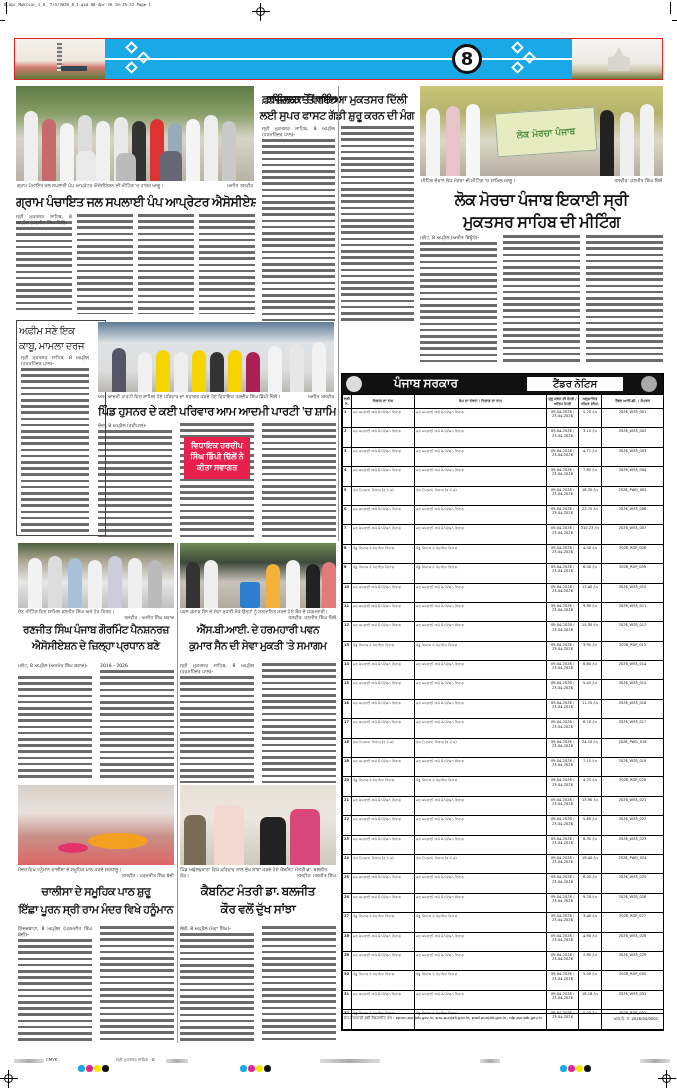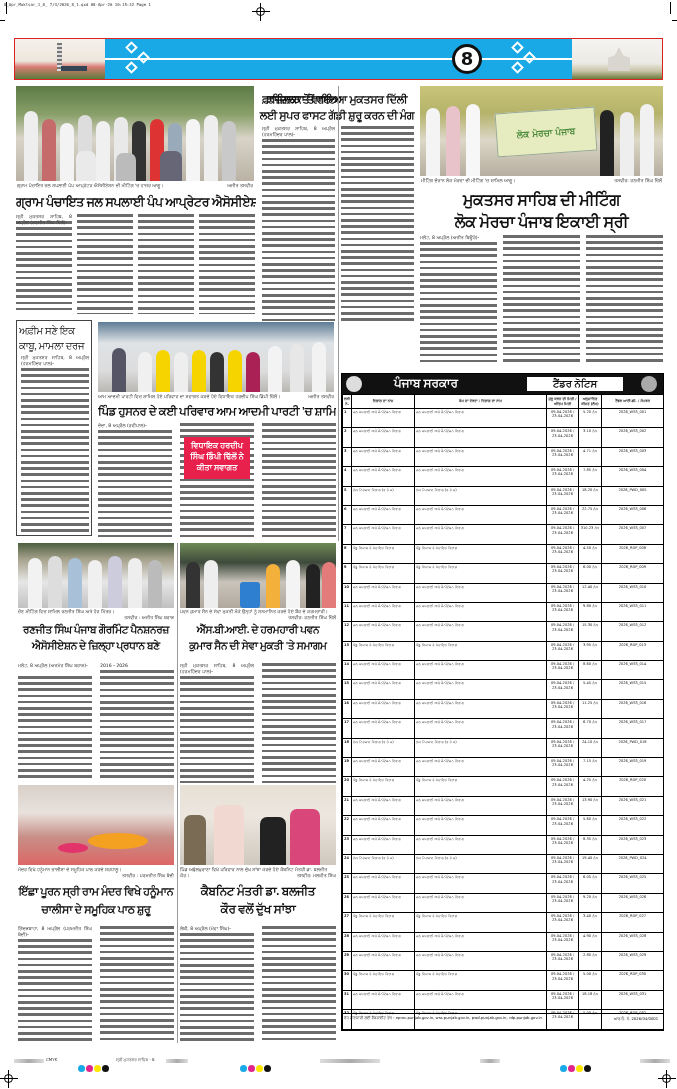--- a/index.html
+++ b/index.html
@@ -169,34 +169,34 @@
   <div class="ppl" style="left:220px;height:72px;background:#f1f1f1;"></div>
   <div style="position:absolute;left:76px;top:24px;width:100px;height:44px;background:#e7ecc0;border:1px solid #9a9;color:#4a8a3a;font-size:9px;font-weight:bold;text-align:center;line-height:44px;transform:rotate(-4deg);white-space:nowrap;overflow:hidden;">
     <span>ਲੋਕ ਮੋਰਚਾ ਪੰਜਾਬ</span>
   </div>
 </div>
 <div class="caption" style="left:421px;top:178px;width:241px;">
   <span>ਮੀਟਿੰਗ ਦੌਰਾਨ ਲੋਕ ਮੋਰਚਾ ਦੀ ਮੀਟਿੰਗ 'ਚ ਸ਼ਾਮਿਲ ਆਗੂ।</span>
   <span class="credit">ਤਸਵੀਰ: ਰਣਜੀਤ ਸਿੰਘ ਢਿੱਲੋਂ</span>
 </div>
 <div class="headline" style="left:420px;top:189px;width:243px;font-size:16px;line-height:22px;">
+  <div>ਲੋਕ ਮੋਰਚਾ ਪੰਜਾਬ ਇਕਾਈ ਸ੍ਰੀ</div>
   <div>ਮੁਕਤਸਰ ਸਾਹਿਬ ਦੀ ਮੀਟਿੰਗ</div>
-  <div>ਲੋਕ ਮੋਰਚਾ ਪੰਜਾਬ ਇਕਾਈ ਸ੍ਰੀ</div>
 </div>
 <div class="body-text" style="left:420px;top:235px;width:243px;height:130px;">
   <div class="col" style="left:0;width:77px;"><span>ਮਲੋਟ, 8 ਅਪ੍ਰੈਲ (ਅਜੀਤ ਬਿਊਰੋ)-</span><div class="lines" style="top:7px;"></div></div>
   <div class="col" style="left:83px;width:77px;">
       <div class="lines"></div>
     </div>
   <div class="col" style="left:166px;width:77px;">
       <div class="lines"></div>
     </div>
 </div>
 
-<div class="boxed" style="left:16px;top:320px;width:76px;height:216px;">
+<div class="boxed" style="left:16px;top:320px;width:90px;height:216px;">
   <div class="headline" style="left:2px;top:2px;width:70px;font-size:10px;line-height:15px;text-align:left;font-weight:normal;">
     <div>ਅਫ਼ੀਮ ਸਣੇ ਇਕ</div>
     <div>ਕਾਬੂ, ਮਾਮਲਾ ਦਰਜ</div>
   </div>
   <div class="body-text" style="left:4px;top:34px;width:68px;height:178px;">
     <span>ਸ੍ਰੀ ਮੁਕਤਸਰ ਸਾਹਿਬ, 8 ਅਪ੍ਰੈਲ (ਹਰਮਹਿੰਦਰ ਪਾਲ)-</span>
     <div class="lines" style="top:13px;"></div>
   </div>
 </div>
 
@@ -280,22 +280,22 @@
 
 <div class="photo" style="left:18px;top:785px;width:156px;height:80px;background:linear-gradient(180deg,#d8d0c8 0%,#e9e1dc 35%,#c78f87 65%,#d66 100%);">
   <div style="position:absolute;left:70px;top:48px;width:60px;height:16px;background:#f4a020;border-radius:50%;"></div>
   <div style="position:absolute;left:40px;top:58px;width:30px;height:10px;background:#e2336b;border-radius:50%;"></div>
 </div>
 <div class="caption" style="left:18px;top:867px;width:156px;height:12px;white-space:normal;">
   <span>ਮੰਦਰ ਵਿਖੇ ਹਨੂੰਮਾਨ ਚਾਲੀਸਾ ਦੇ ਸਮੂਹਿਕ ਪਾਠ ਕਰਦੇ ਸ਼ਰਧਾਲੂ।</span>
   <span class="credit" style="bottom:0;">ਤਸਵੀਰ : ਪਰਮਜੀਤ ਸਿੰਘ ਬੋਦੀ</span>
 </div>
 <div class="headline" style="left:14px;top:882px;width:164px;font-size:11px;line-height:18px;">
+  <div>ਚਾਲੀਸਾ ਦੇ ਸਮੂਹਿਕ ਪਾਠ ਸ਼ੁਰੂ</div>
   <div>ਇੱਛਾ ਪੂਰਨ ਸ੍ਰੀ ਰਾਮ ਮੰਦਰ ਵਿਖੇ ਹਨੂੰਮਾਨ</div>
-  <div>ਚਾਲੀਸਾ ਦੇ ਸਮੂਹਿਕ ਪਾਠ ਸ਼ੁਰੂ</div>
 </div>
 <div class="body-text" style="left:18px;top:926px;width:156px;height:118px;">
   <div class="col" style="left:0;width:74px;"><span>ਗਿੱਦੜਬਾਹਾ, 8 ਅਪ੍ਰੈਲ (ਪਰਮਜੀਤ ਸਿੰਘ ਬੋਦੀ)-</span><div class="lines" style="top:13px;"></div></div>
   <div class="col" style="left:82px;width:74px;">
       <div class="lines"></div>
     </div>
 </div>
 
 <div class="photo" style="left:180px;top:785px;width:156px;height:80px;background:linear-gradient(180deg,#e6e0d5 0%,#ede6df 40%,#cfc8be 100%);">
   <div class="ppl" style="left:4px;height:50px;width:22px;background:#7a6b55;"></div>

